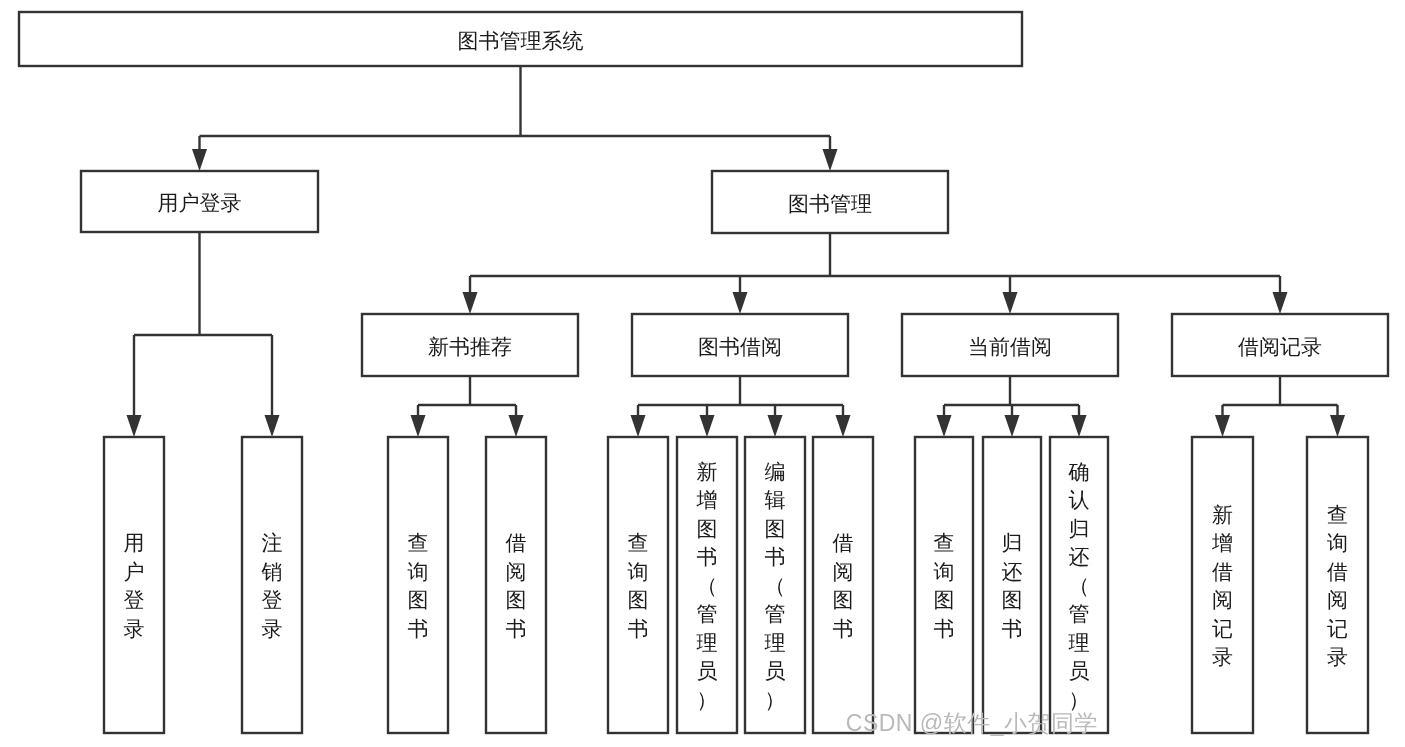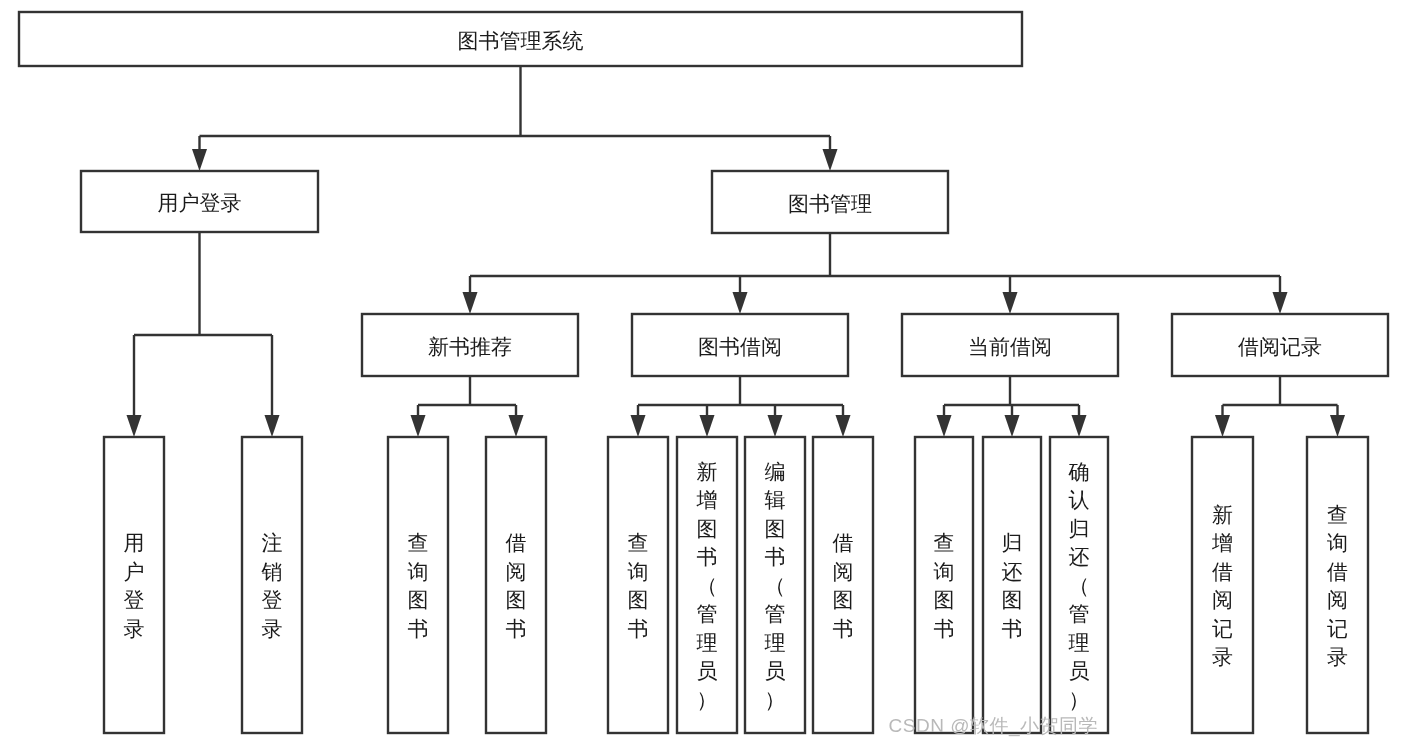--- a/index.html
+++ b/index.html
@@ -52,21 +52,21 @@
     font-family: "Liberation Sans", "DejaVu Sans", sans-serif;
     font-size: 21px;
     fill: #1b1b1b;
     text-anchor: middle;
   }
   .watermark {
     position: absolute;
     right: 14px;
     bottom: 8px;
     font-family: "Liberation Sans", "DejaVu Sans", sans-serif;
-    font-size: 19px;
+    font-size: 23px;
     color: #b9b9b9;
     white-space: nowrap;
     letter-spacing: 0.5px;
     user-select: none;
   }
 </style>
 </head>
 <body>
 
 <div id="diagram-root">

